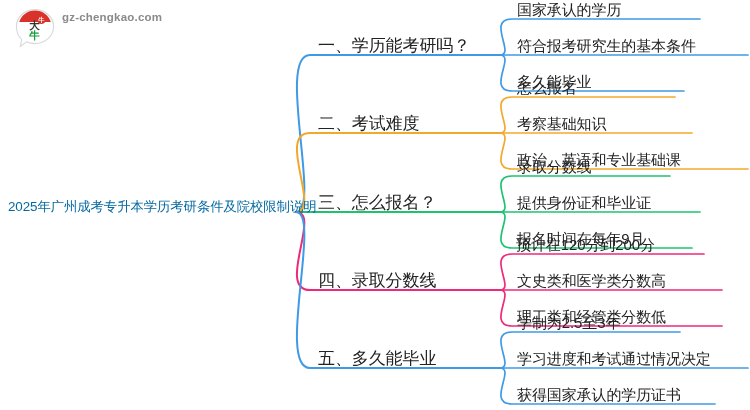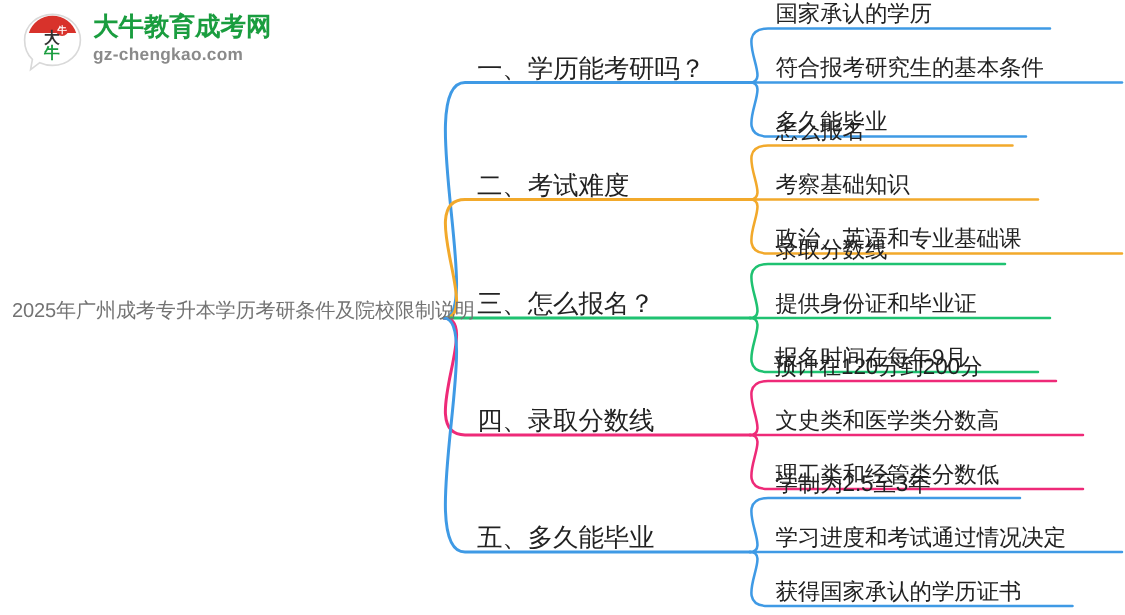--- a/index.html
+++ b/index.html
@@ -66,21 +66,21 @@
     white-space: nowrap;
   }
 
   
   .root-title {
     position: absolute;
     left: 8px;
     top: 198px;
     width: 288px;
     font-size: 13.4px;
-    color: #737373;
+    color: #0369a1;
     line-height: 18px;
     white-space: nowrap;
     letter-spacing: -0.1px;
   }
 
   
   .node {
     position: absolute;
     font-size: 13.4px;
     color: #222222;
@@ -151,21 +151,20 @@
       <path d="M21 1.6 C31.2 1.6 39.6 9 39.6 18.6 C39.6 28.2 31.2 35.6 21 35.6
                C17.9 35.6 15.0 34.9 12.5 33.8 L6.4 38.4 L7.6 31.6
                C4.3 28.4 2.4 23.8 2.4 18.6 C2.4 9 10.8 1.6 21 1.6 Z" fill="#ffffff" stroke="#d9d9d9" stroke-width="1.1"></path>
       <path d="M5.2 14.0 C7.4 7.0 13.6 2.5 21 2.5 C28.4 2.5 34.6 7.0 36.8 14.0 Z" fill="#d8322b"></path>
       <circle cx="27.4" cy="11.6" r="4.4" fill="#d8322b"></circle>
       <text x="27.4" y="14.1" font-family="'Liberation Sans', sans-serif" font-size="6.2" fill="#ffffff" text-anchor="middle" font-weight="bold">牛</text>
       <text x="20.5" y="20.6" font-family="'Liberation Sans', sans-serif" font-size="10.5" fill="#333333" text-anchor="middle" font-weight="bold">大</text>
       <text x="20.5" y="30.6" font-family="'Liberation Sans', sans-serif" font-size="10.5" fill="#1a9d3f" text-anchor="middle" font-weight="bold">牛</text>
     </svg>
     <div class="logo-text-wrap">
-      <div class="brand-cn">大牛教育成考网</div>
       <div class="brand-en">gz-chengkao.com</div>
     </div>
   </div>
 
   <div class="root-title">2025年广州成考专升本学历考研条件及院校限制说明</div>
 
   <div id="labels">
       <div class="node branch-label" style="left: 318px; top: 37px;">一、学历能考研吗？</div>
       <div class="node leaf-label" style="left: 517px; top: 1px;">国家承认的学历</div>
       <div class="node leaf-label" style="left: 517px; top: 37px;">符合报考研究生的基本条件</div>

